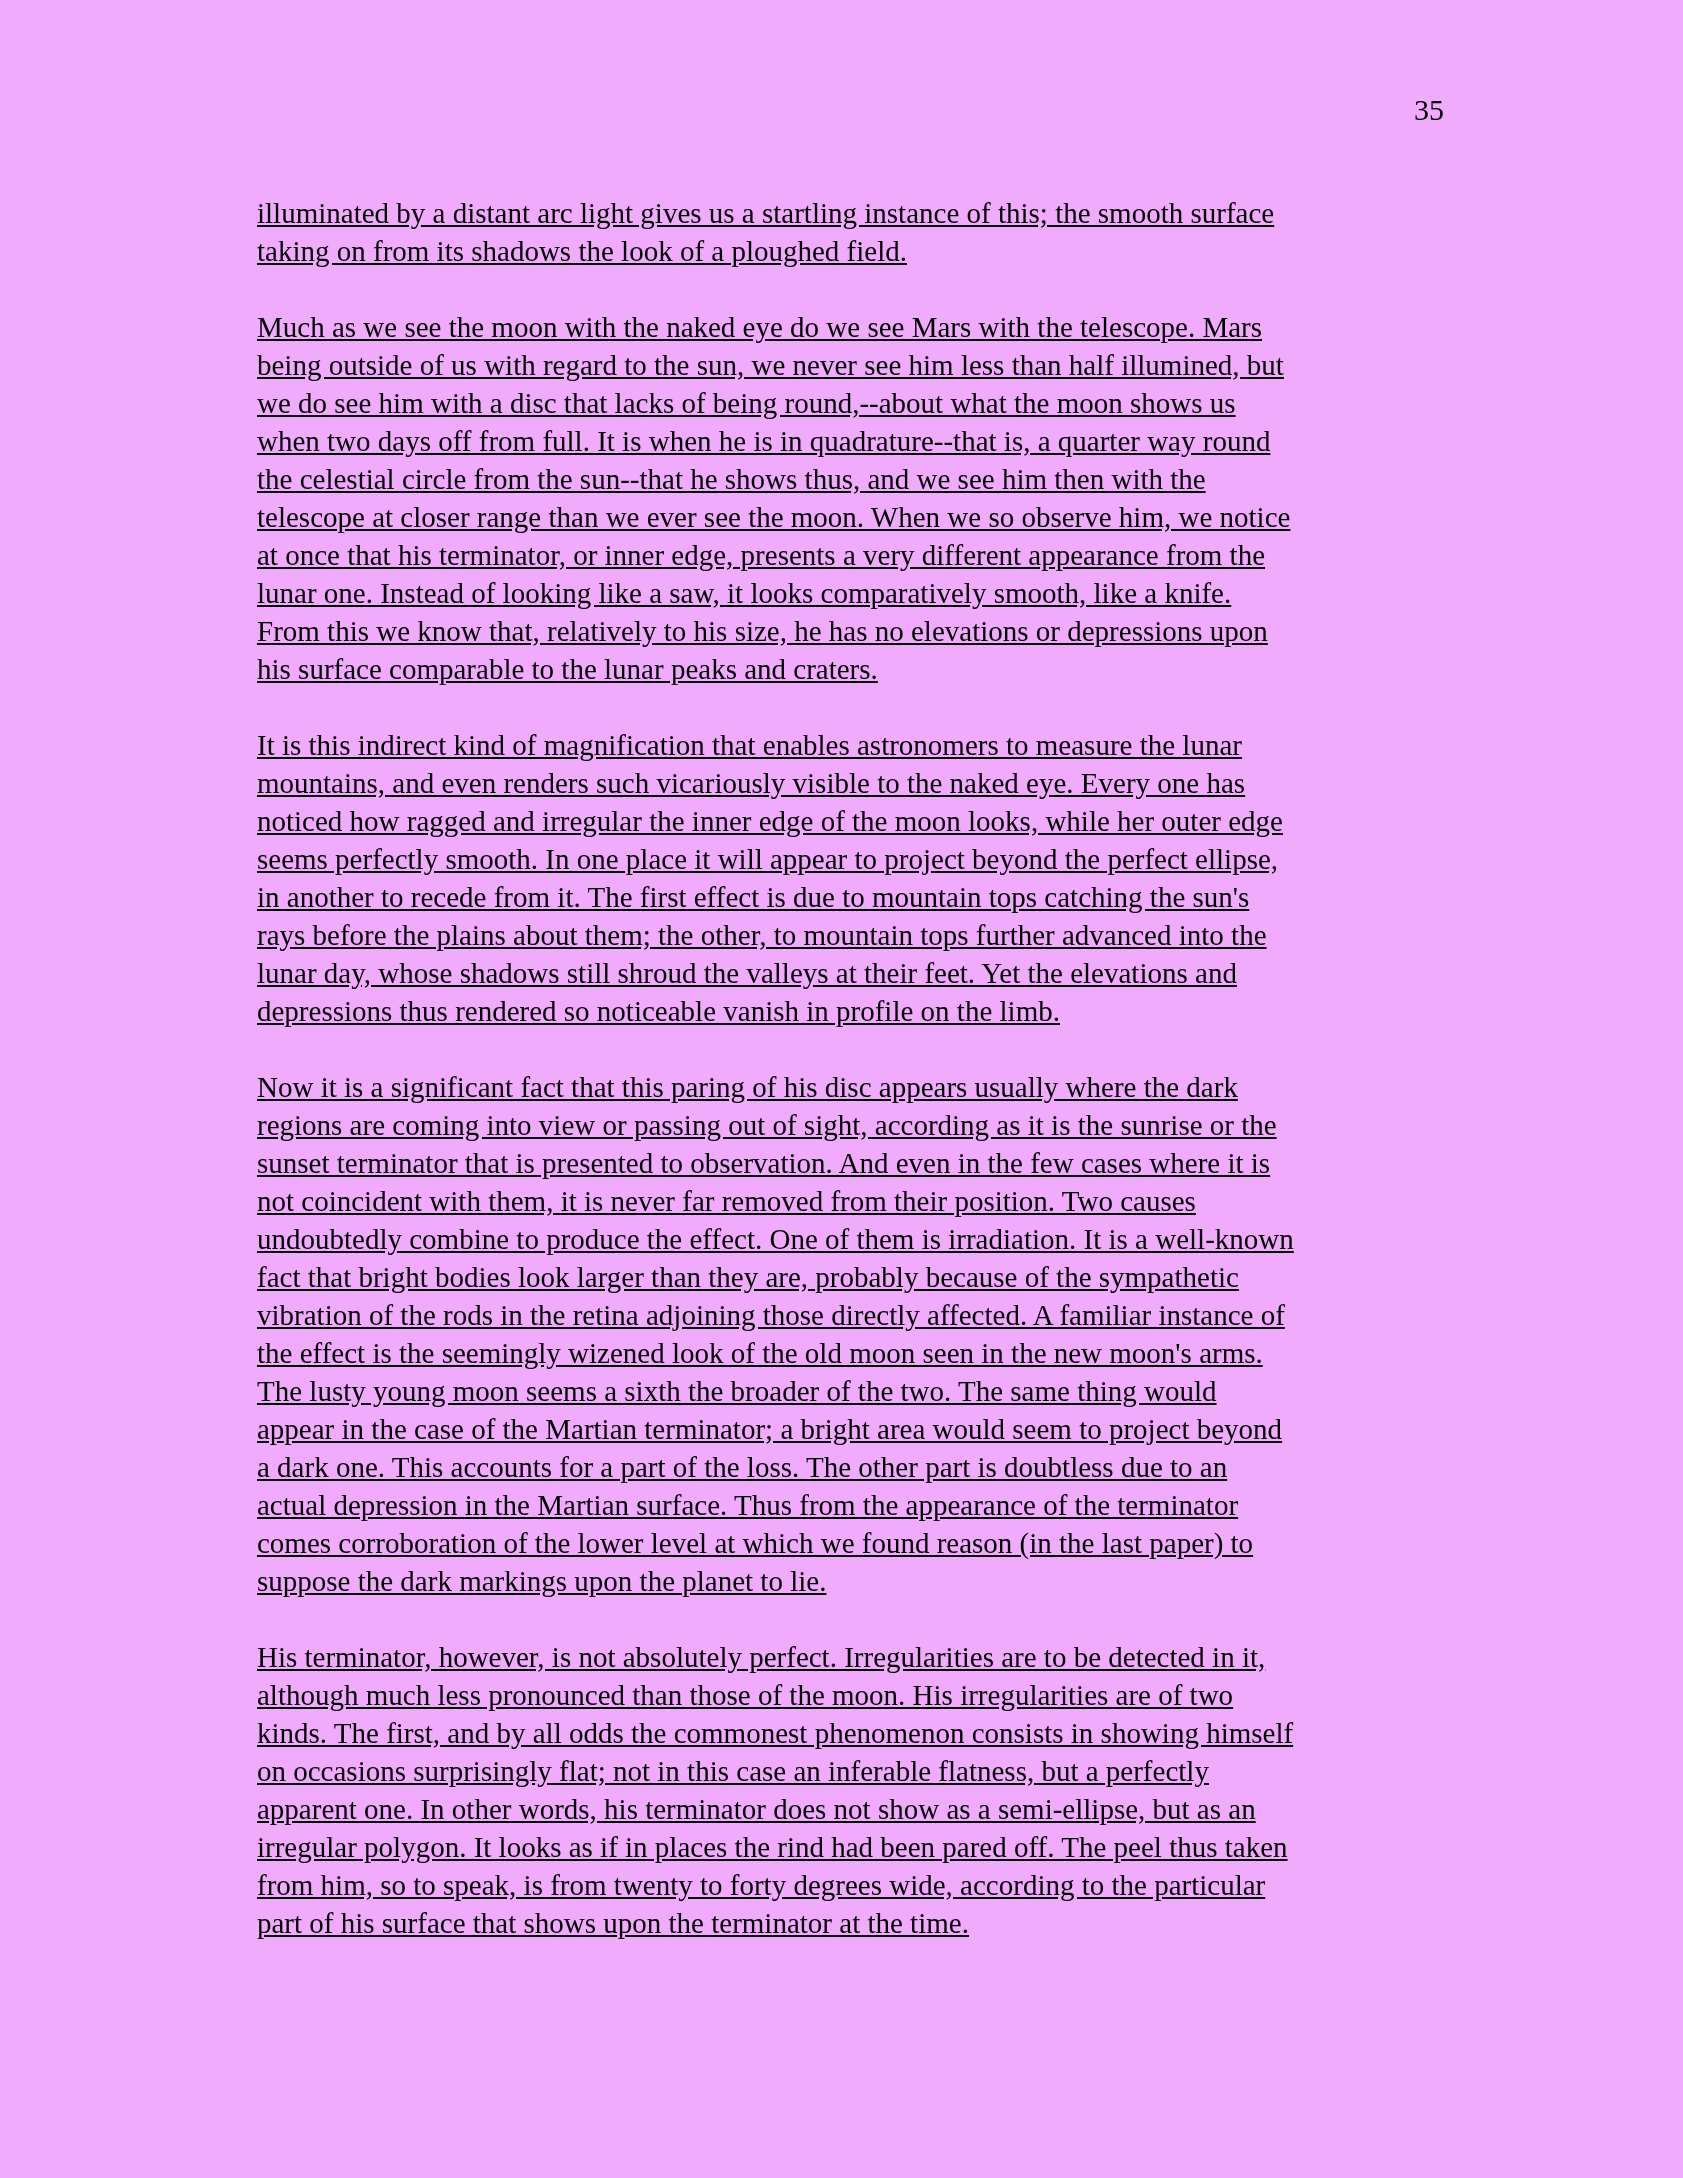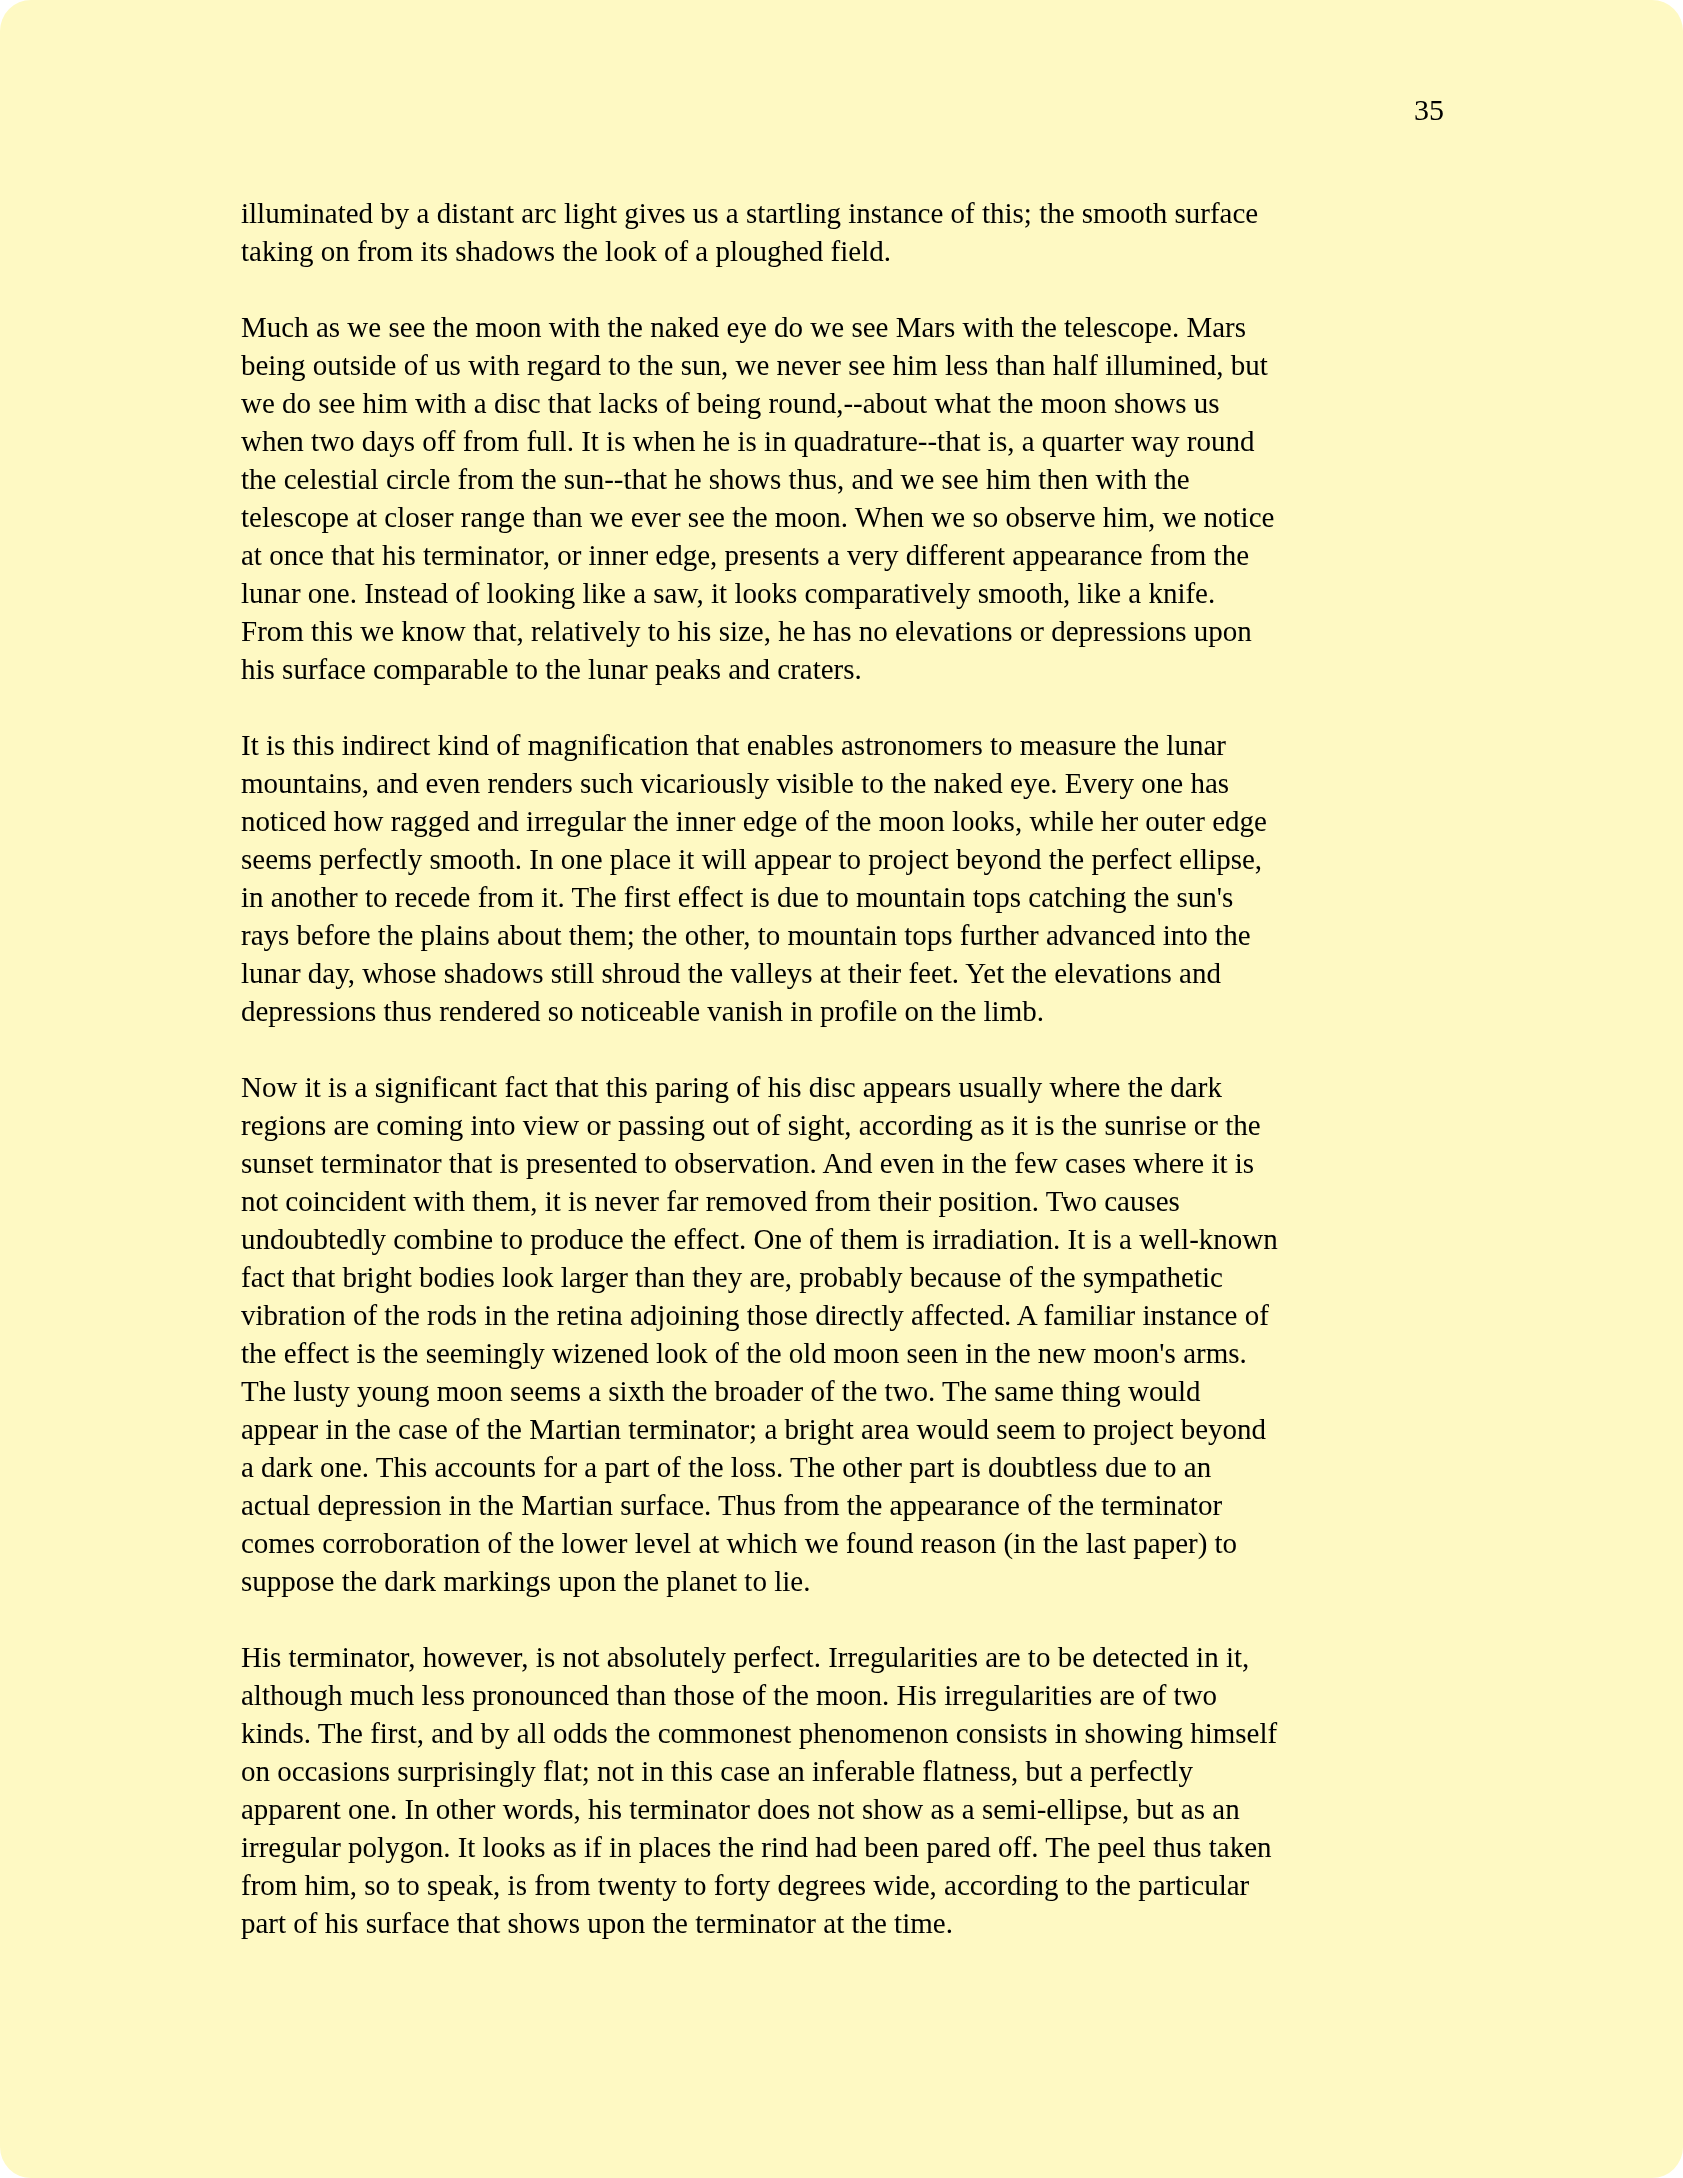--- a/index.html
+++ b/index.html
@@ -11,44 +11,44 @@
     position: relative;
     width: 1683px;
     height: 2178px;
     font-family: "Liberation Serif", serif;
     color: #000000;
     overflow: hidden;
   }
   .page {
     position: absolute;
     inset: 0;
-    background: #fef9c3;
-    border-radius: 31px;
+    background: #f0abfc;
   }
   .page-number {
     position: absolute;
     top: 91px;
     left: 241px;
     width: 1203px;
     text-align: right;
     font-size: 30px;
     line-height: 38px;
   }
   .body-text {
     position: absolute;
     top: 194px;
     left: 241px;
     width: 1210px;
     font-size: 29px;
     line-height: 38px;
     text-align: left;
   }
   .para {
-    margin: 0 0 38px 0;
+    margin: 0 0 38px 16px;
     white-space: pre-line;
+    text-decoration: underline;
   }
 </style>
 </head>
 <body>
 
 <div class="page">
 
   <div class="page-number">35</div>
 
   <div class="body-text">

